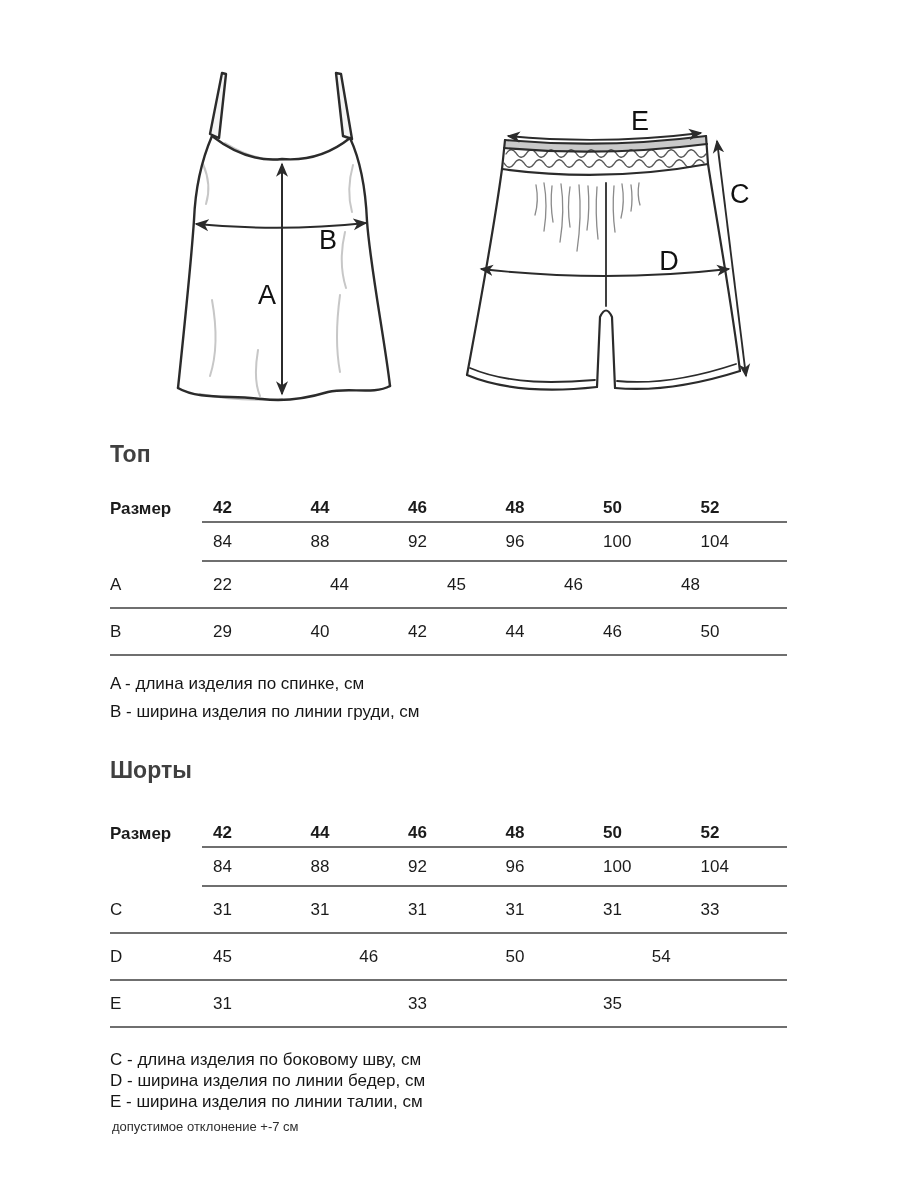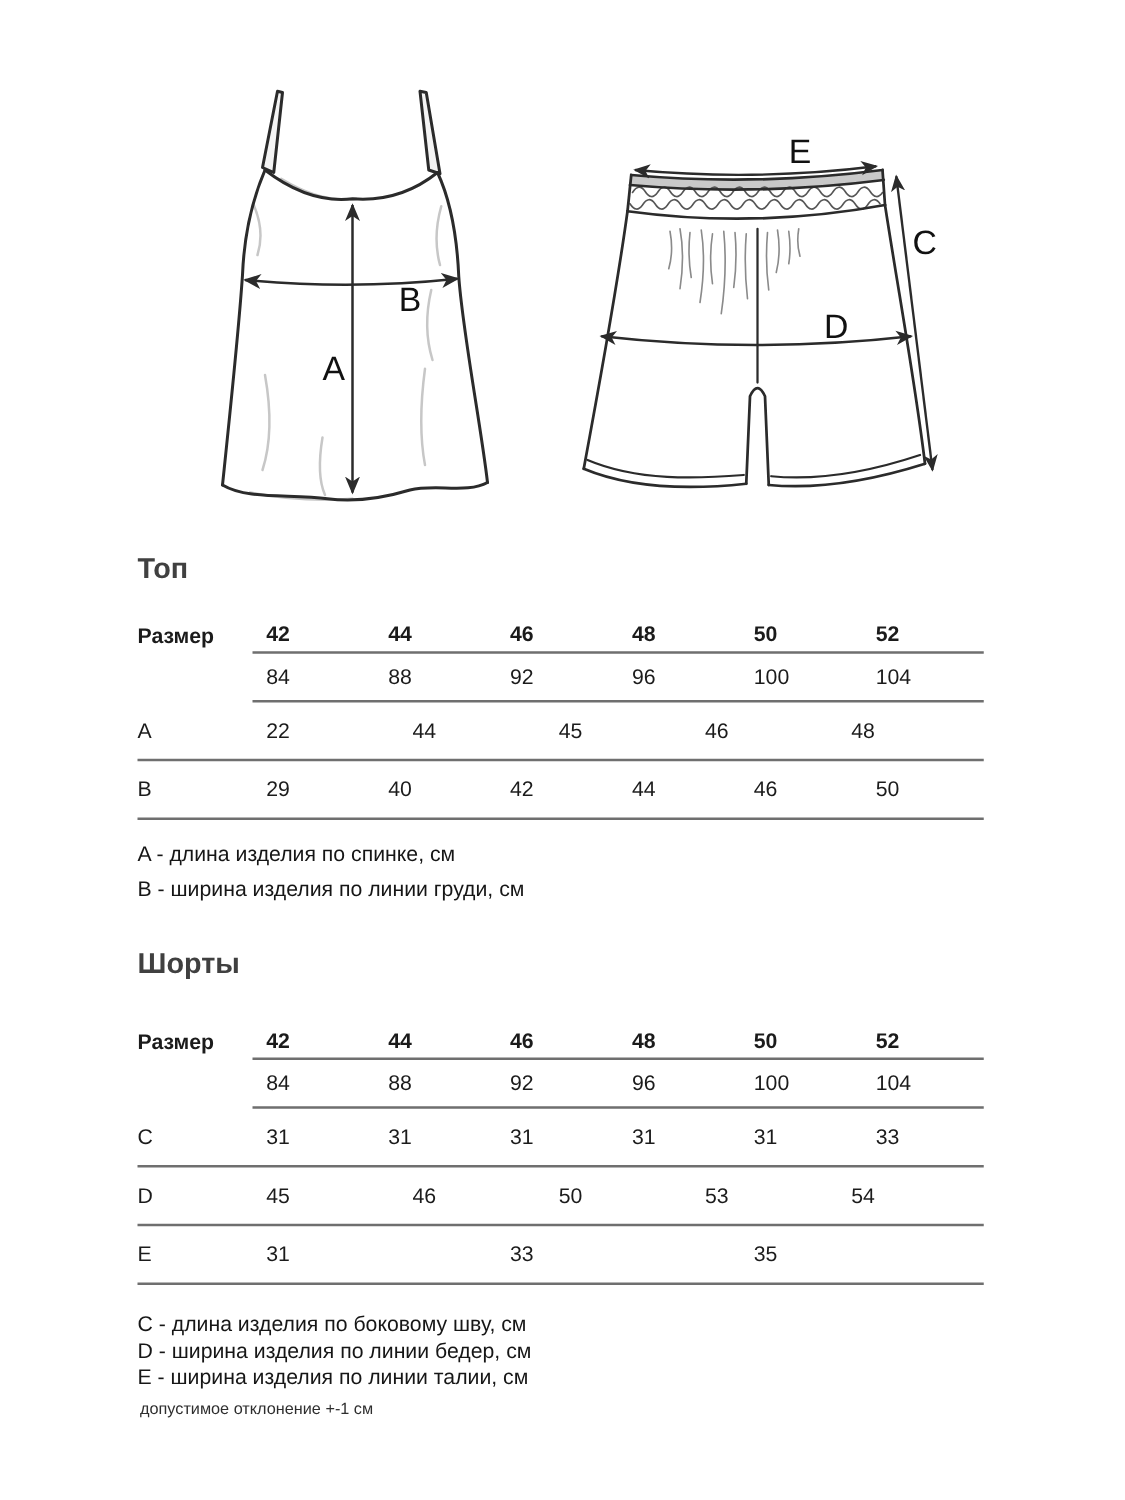--- a/index.html
+++ b/index.html
@@ -210,31 +210,30 @@
         <div class="tcell val">31</div>
         <div class="tcell val">33</div>
       </div>
     </div>
     <div class="trow tdata full-line">
       <div class="tcell lab">D</div>
       <div class="cells">
         <div class="tcell val">45</div>
         <div class="tcell val">46</div>
         <div class="tcell val">50</div>
-        <div class="tcell val">53</div>
         <div class="tcell val">54</div>
       </div>
     </div>
     <div class="trow tdata full-line">
       <div class="tcell lab">E</div>
       <div class="cells">
         <div class="tcell val">31</div>
         <div class="tcell val">33</div>
         <div class="tcell val">35</div>
       </div>
     </div>
   </div>
 
 <div class="note" style="left:110px;top:1049px;">C - длина изделия по боковому шву, см</div>
 <div class="note" style="left:110px;top:1070px;">D - ширина изделия по линии бедер, см</div>
 <div class="note" style="left:110px;top:1091px;">E - ширина изделия по линии талии, см</div>
 
-<div class="note-small" style="left:112px;top:1119px;">допустимое отклонение +-1 см</div>
+<div class="note-small" style="left:112px;top:1119px;">допустимое отклонение +-7 см</div>
 
 </body></html>

